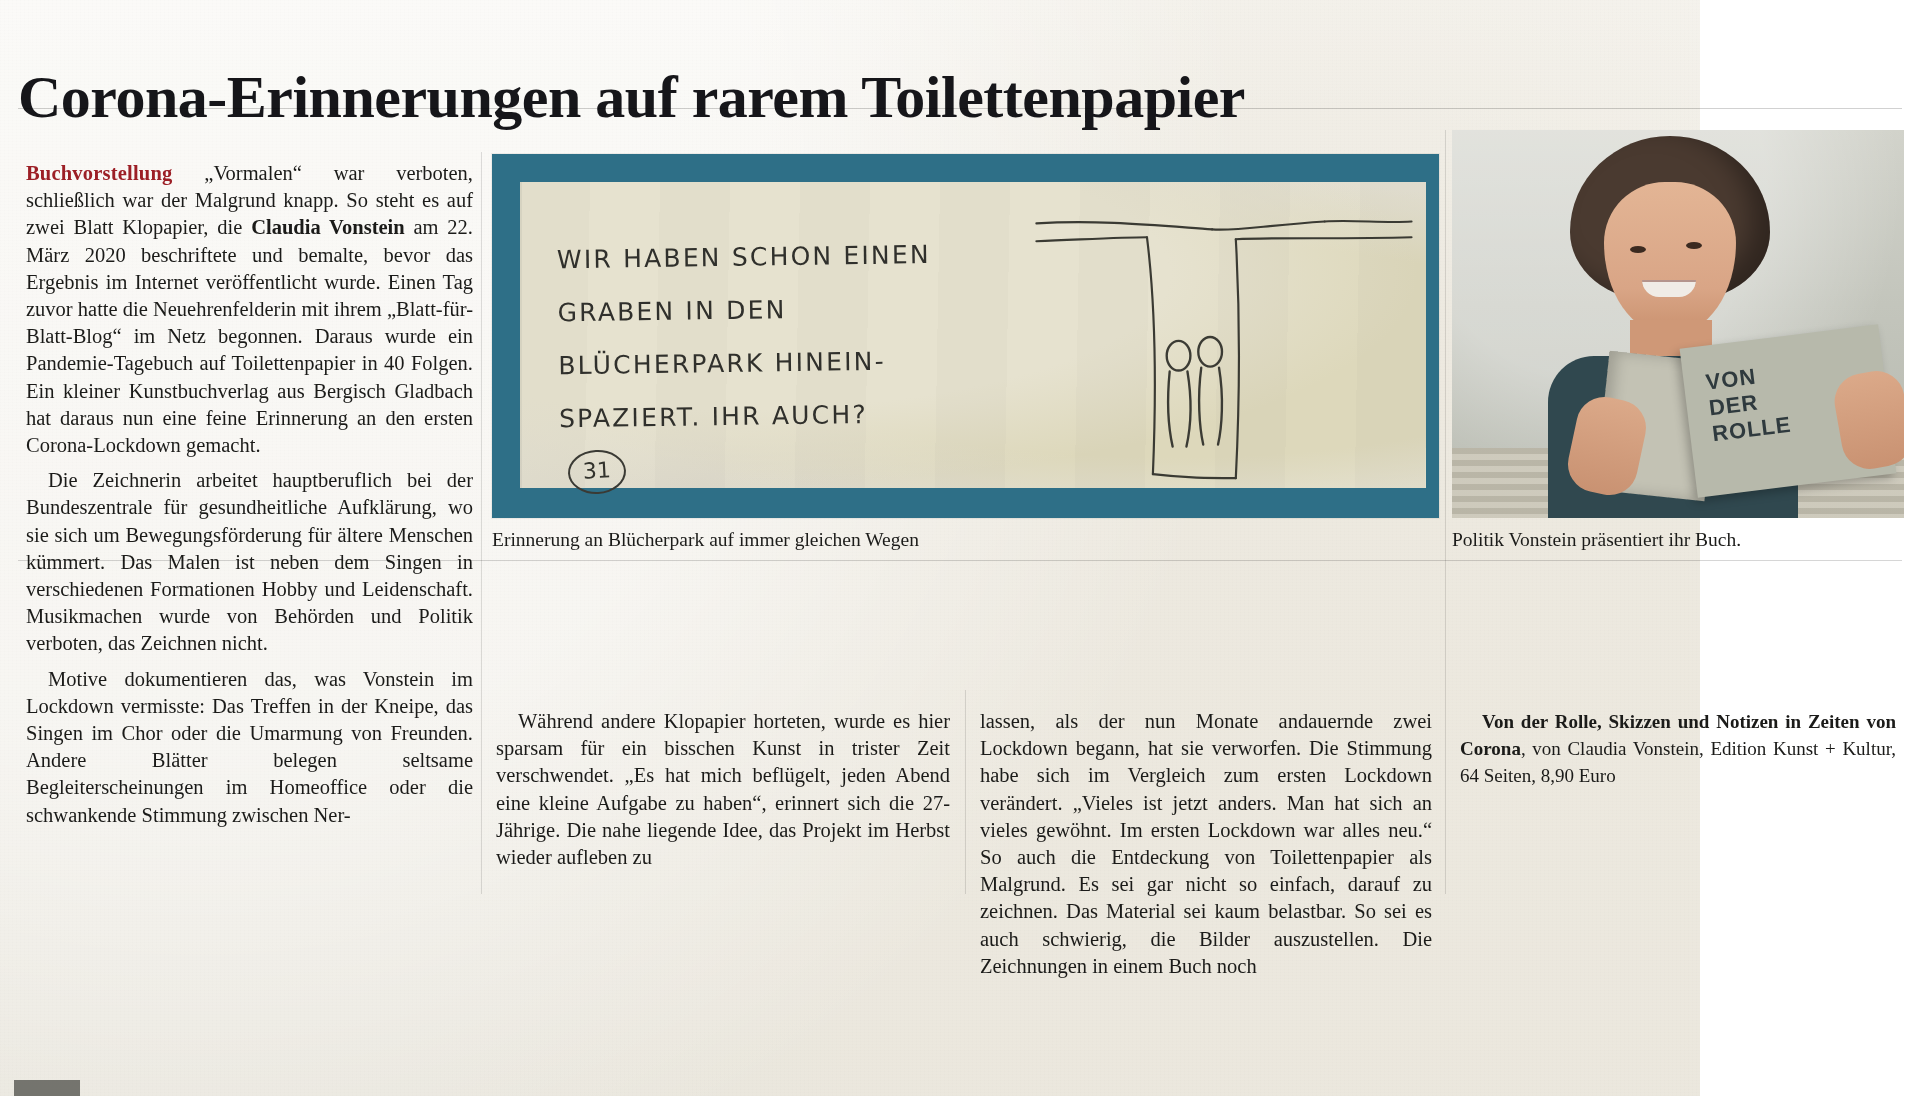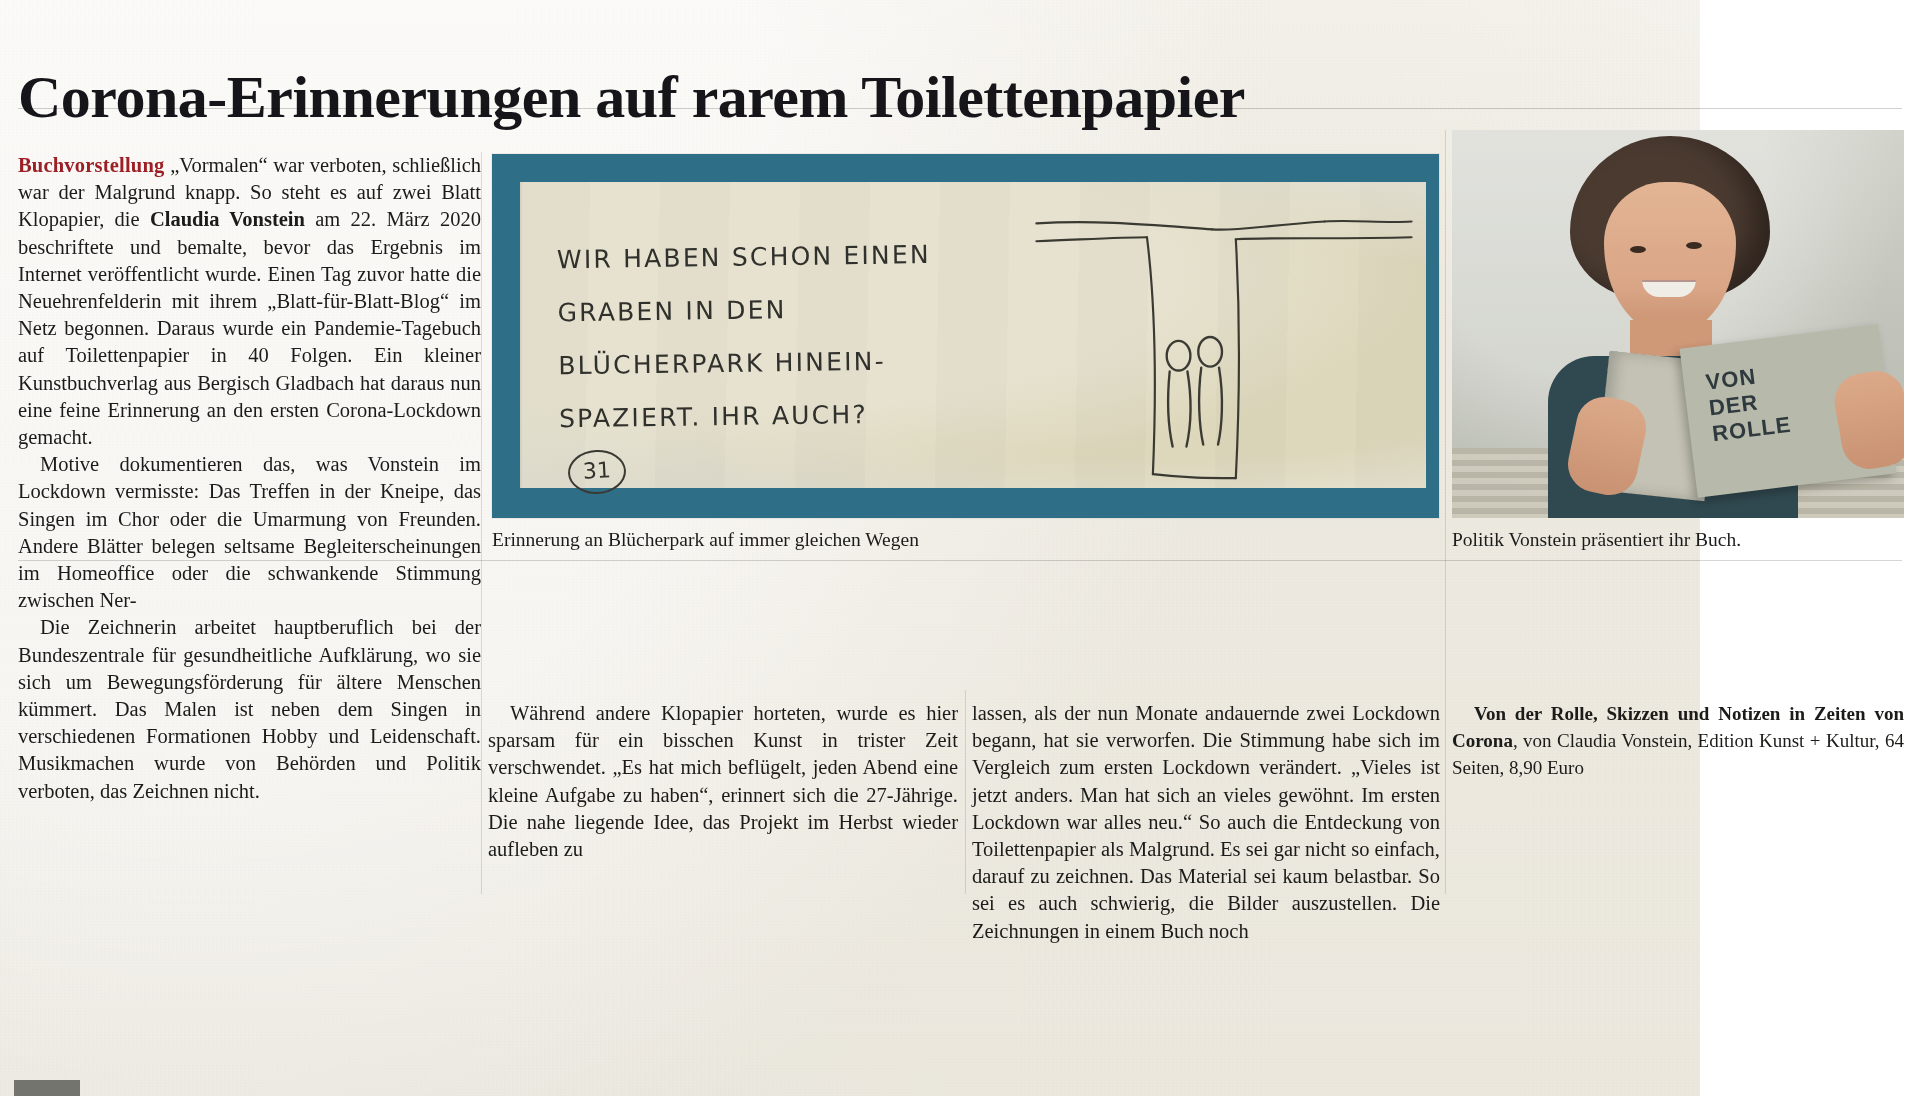--- a/index.html
+++ b/index.html
@@ -58,21 +58,21 @@
   .col {
     position: absolute;
     font-size: 20.5px;
     line-height: 27.2px;
     text-align: justify;
     text-justify: inter-word;
     hyphens: manual;
     color: #1b1b19;
   }
   .col p {
-    margin: 0;
+    margin: 8px;
     text-indent: 22px;
   }
   .col p.first {
     text-indent: 0;
   }
   .kicker {
     font-weight: 700;
     color: #9c1f26;
     letter-spacing: .2px;
   }
@@ -352,22 +352,22 @@
 
   <h1 class="headline">Corona-Erinnerungen auf rarem Toilettenpapier</h1>
   <div class="rule-top"></div>
 
   <div class="vrule" id="vrule-1"></div>
   <div class="vrule" id="vrule-2"></div>
   <div class="vrule" id="vrule-3"></div>
 
   <div class="col" id="col1">
     <p class="first"><span class="kicker">Buchvorstellung</span><span> „Vormalen“ war verboten, schließlich war der Malgrund knapp. So steht es auf zwei Blatt Klopapier, die </span><span class="bold">Claudia Vonstein</span><span> am 22. März 2020 beschriftete und bemalte, bevor das Ergebnis im Internet veröffentlicht wurde. Einen Tag zuvor hatte die Neuehrenfelderin mit ihrem „Blatt-für-Blatt-Blog“ im Netz begonnen. Daraus wurde ein Pandemie-Tagebuch auf Toilettenpapier in 40 Folgen. Ein kleiner Kunstbuchverlag aus Bergisch Gladbach hat daraus nun eine feine Erinnerung an den ersten Corona-Lockdown gemacht.</span></p>
+    <p>Die Zeichnerin arbeitet hauptberuflich bei der Bundeszentrale für gesundheitliche Aufklärung, wo sie sich um Bewegungsförderung für ältere Menschen kümmert. Das Malen ist neben dem Singen in verschiedenen Formationen Hobby und Leidenschaft. Musikmachen wurde von Behörden und Politik verboten, das Zeichnen nicht.</p>
     <p>Motive dokumentieren das, was Vonstein im Lockdown vermisste: Das Treffen in der Kneipe, das Singen im Chor oder die Umarmung von Freunden. Andere Blätter belegen seltsame Begleiterscheinungen im Homeoffice oder die schwankende Stimmung zwischen Ner-</p>
-    <p>Die Zeichnerin arbeitet hauptberuflich bei der Bundeszentrale für gesundheitliche Aufklärung, wo sie sich um Bewegungsförderung für ältere Menschen kümmert. Das Malen ist neben dem Singen in verschiedenen Formationen Hobby und Leidenschaft. Musikmachen wurde von Behörden und Politik verboten, das Zeichnen nicht.</p>
   </div>
 
   <div class="artwork">
     <div class="artwork-inner">
       <div class="paper-fold"></div>
       <div class="hand-text">
         <div>Wir haben schon einen</div>
         <div>Graben in den</div>
         <div>Blücherpark hinein-</div>
         <div>spaziert. Ihr auch?</div>

